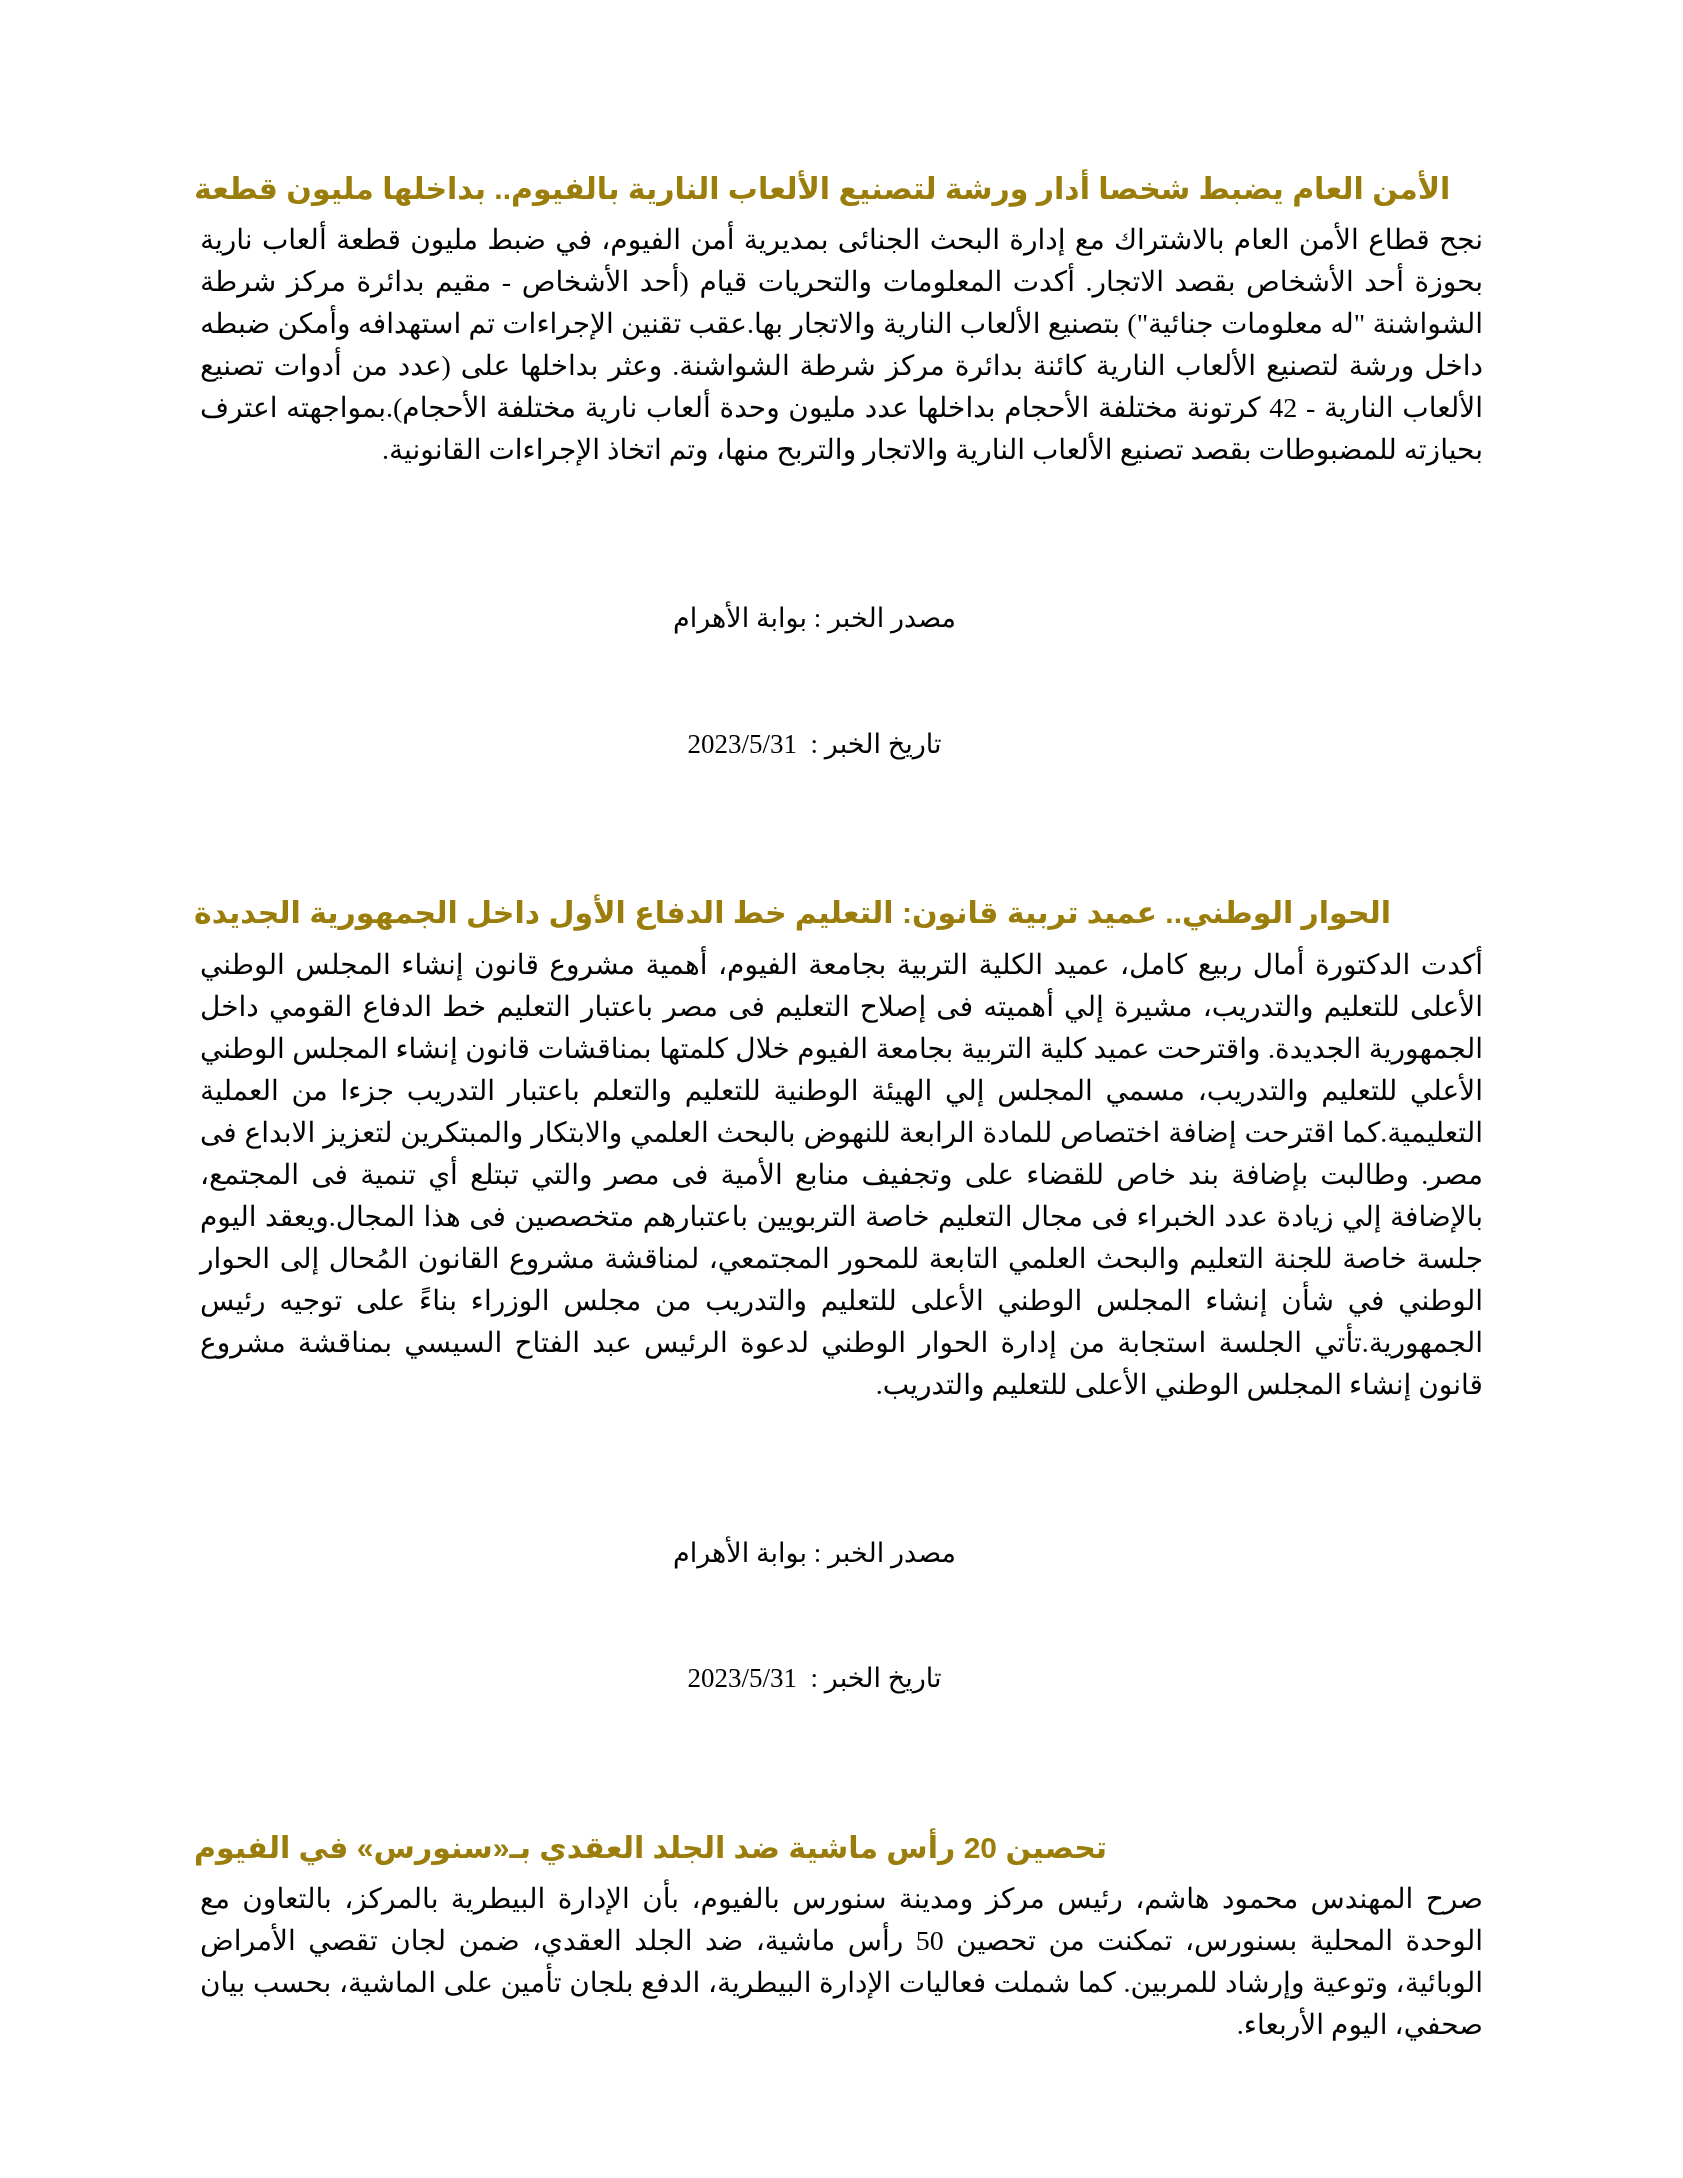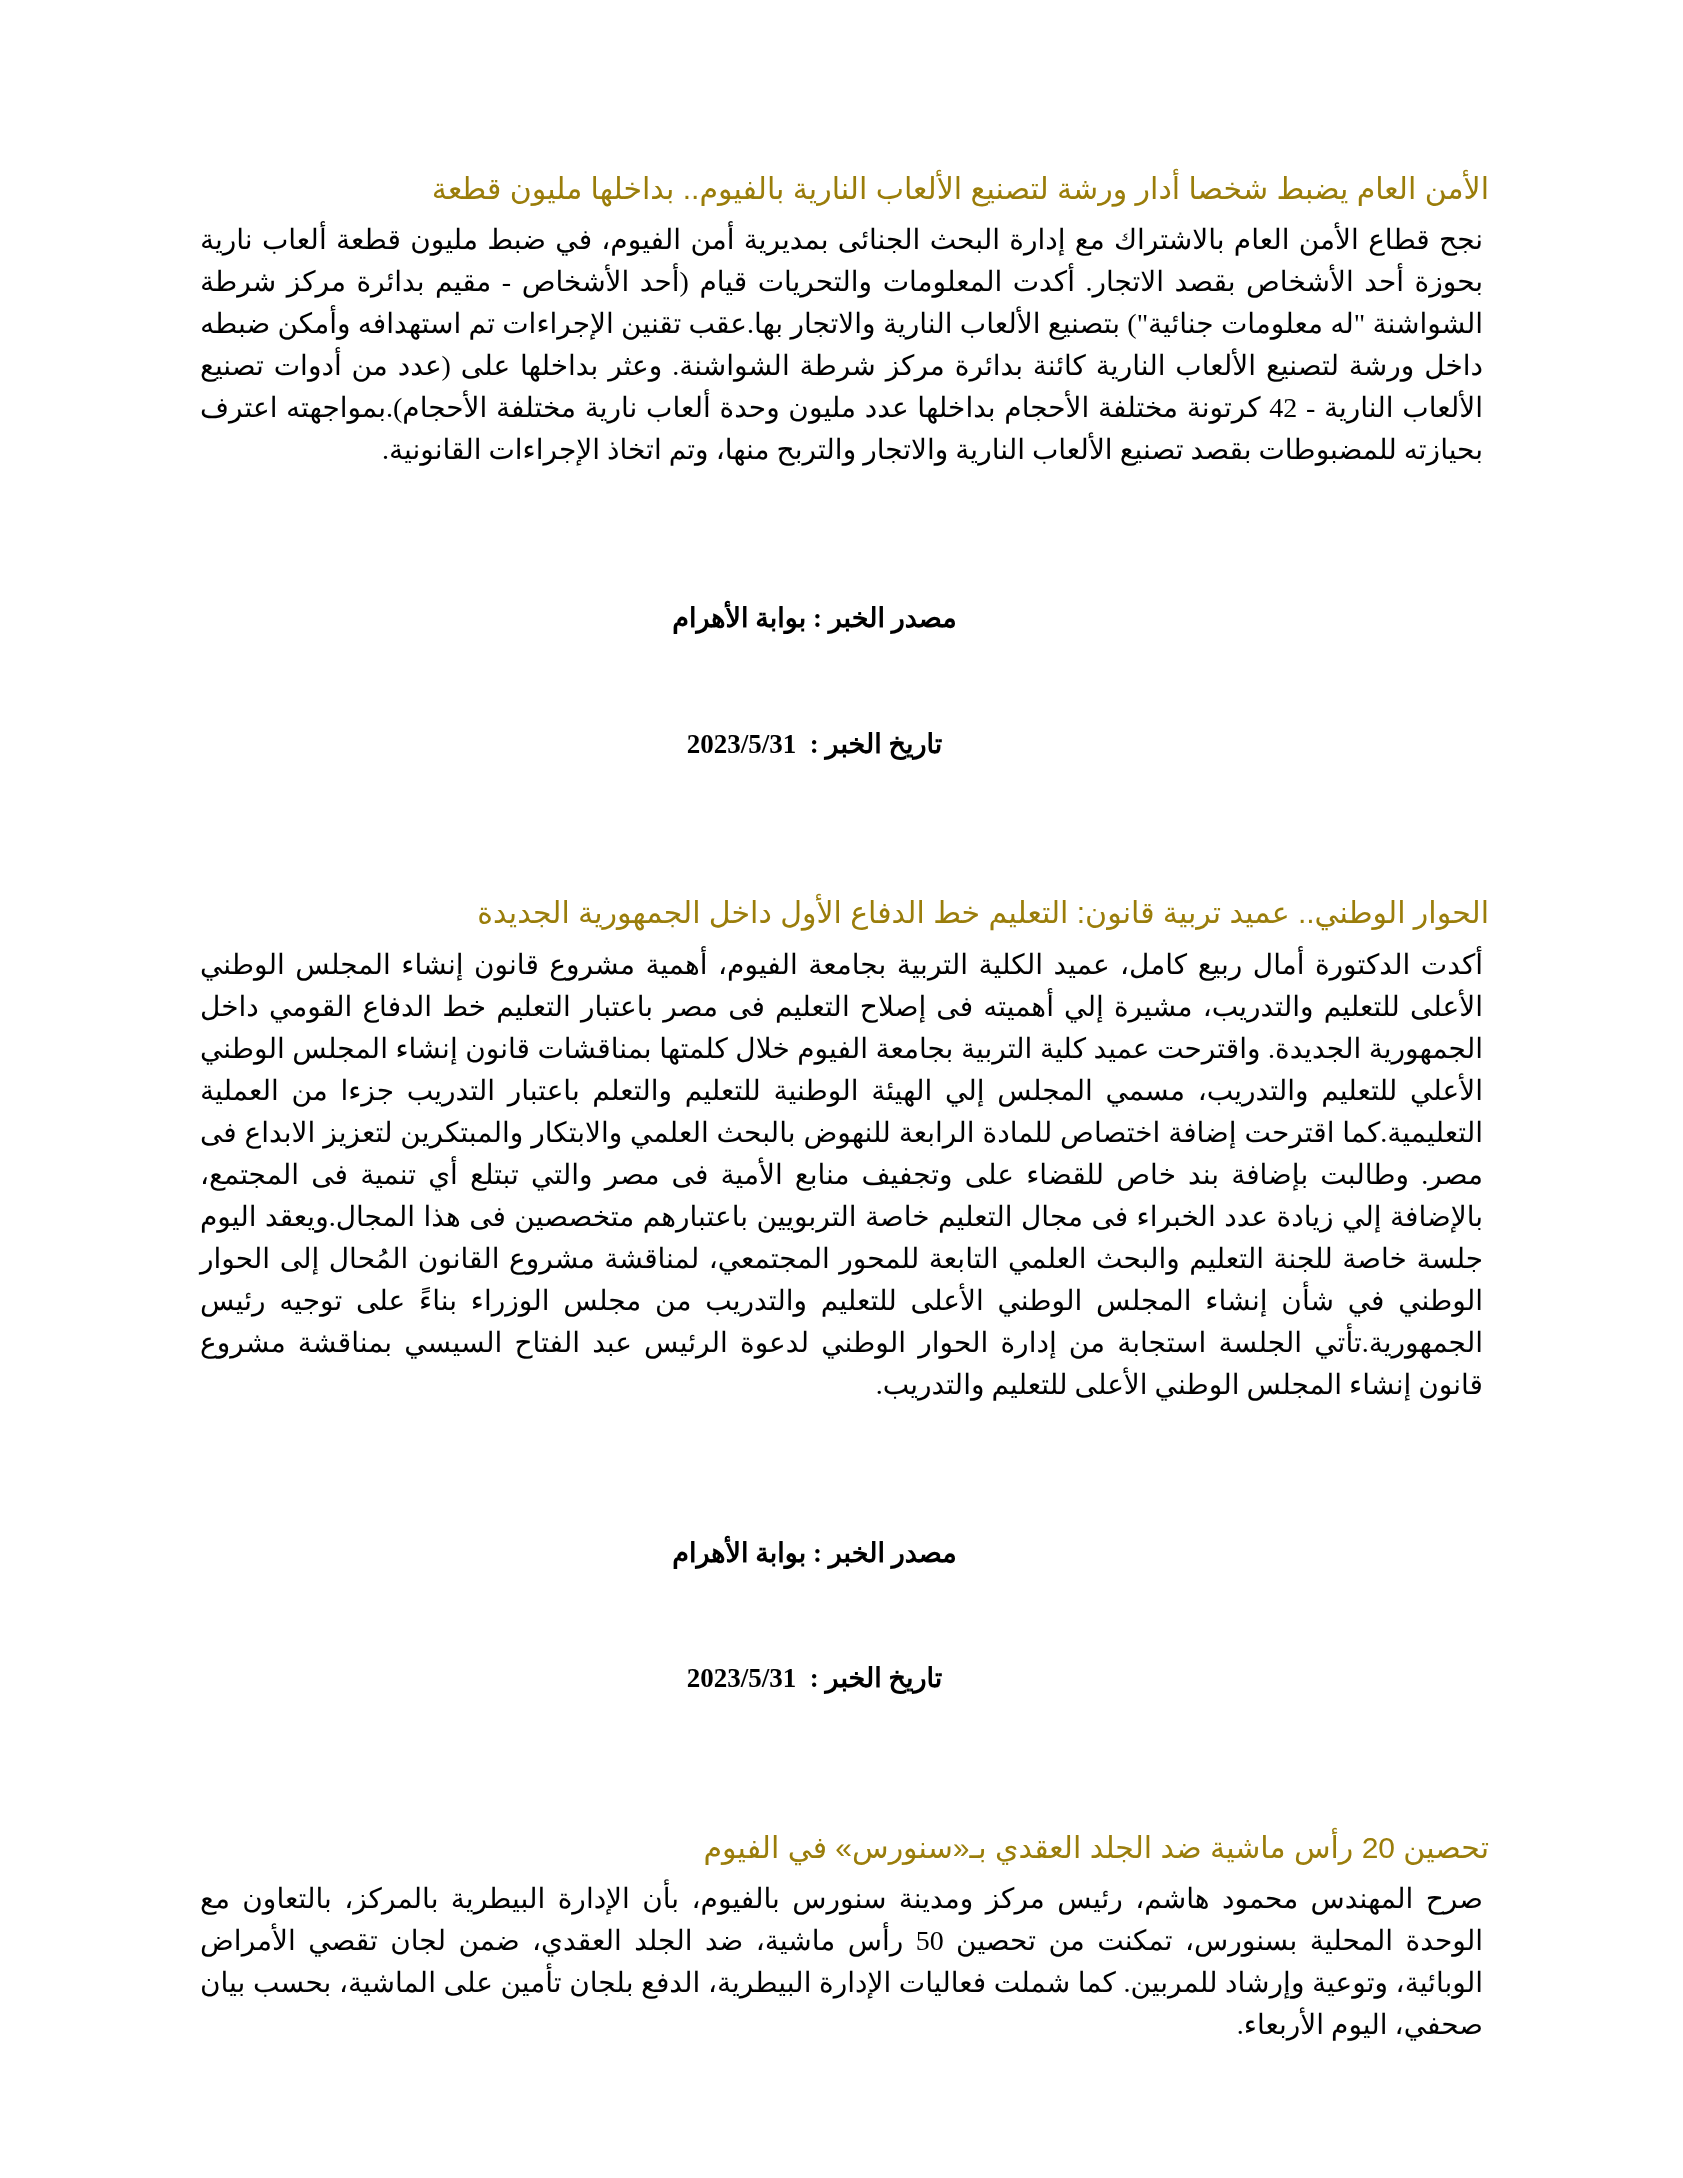--- a/index.html
+++ b/index.html
@@ -19,43 +19,42 @@
     box-sizing: border-box;
     padding: 168px 194px 59px 194px;
     position: relative;
   }
   .article {
     margin-bottom: 0;
   }
   .article-title {
     color: #9a7d0a;
     font-family: "Liberation Sans", "DejaVu Sans", sans-serif;
-    font-weight: normal;
+    font-weight: bold;
     font-size: 30px;
     line-height: 1.38;
-    text-align: right;
+    text-align: left;
     margin: 0 0 10px 0;
     direction: rtl;
   }
   .article-body {
     font-size: 28px;
     line-height: 1.5;
     text-align: justify;
     text-align-last: right;
     direction: rtl;
     margin: 6px;
     color: #000000;
   }
   .meta-block {
     direction: rtl;
     text-align: center;
     font-size: 27px;
     line-height: 1.55;
     margin-top: 85px;
-    font-weight: bold;
   }
   .meta-line {
     white-space: pre;
   }
   .meta-line .meta-value {
     unicode-bidi: isolate;
   }
   .spacer-after-meta {
     height: 85px;
   }

